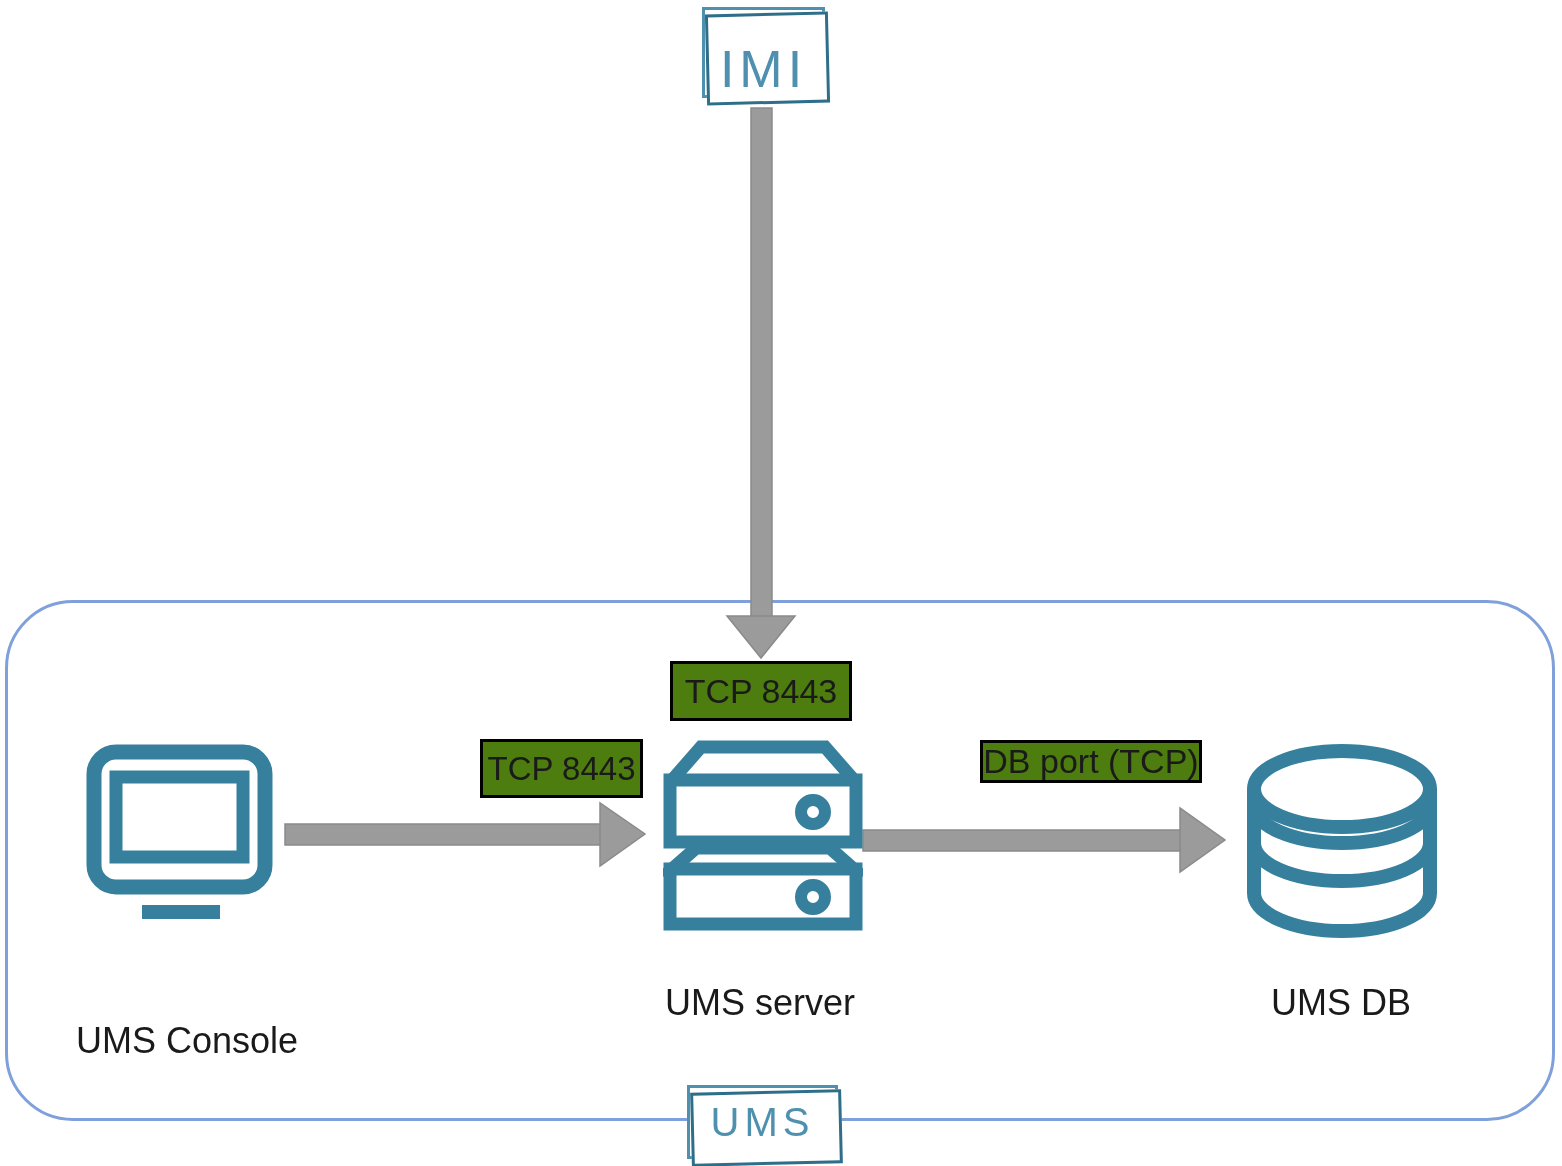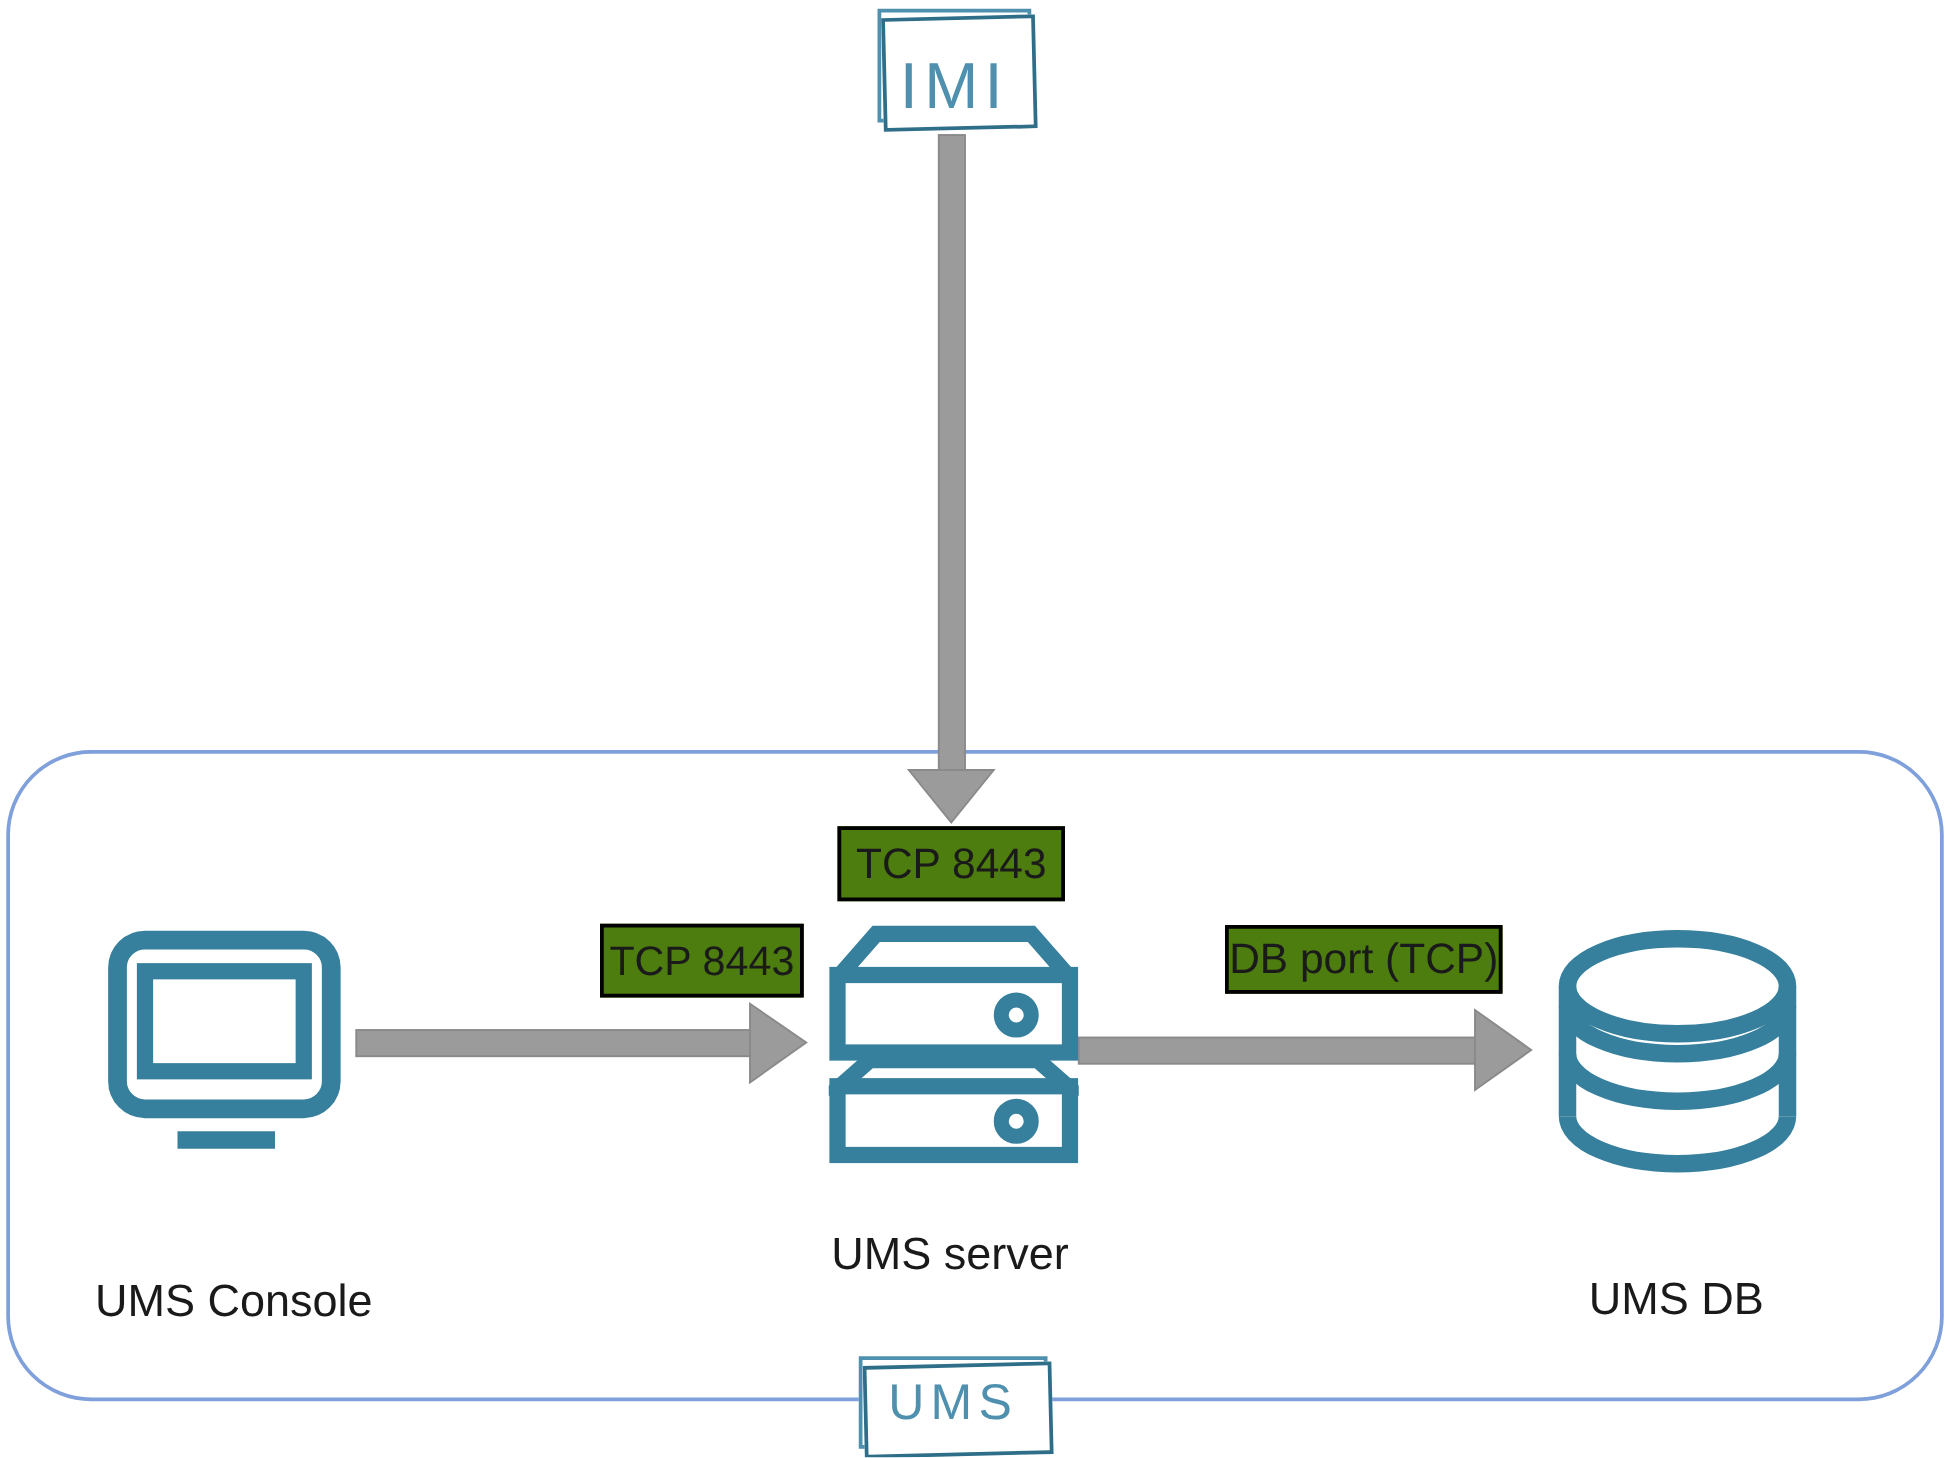--- a/index.html
+++ b/index.html
@@ -128,21 +128,21 @@
   </div>
 
   <div class="port-box" style="left:670px;top:661px;width:182px;height:60px;">
     <span>TCP 8443</span>
   </div>
 
   <div class="port-box" style="left:480px;top:739px;width:163px;height:59px;font-size:33px;">
     <span>TCP 8443</span>
   </div>
 
-  <div class="port-box" style="left:980px;top:740px;width:222px;height:55px;">
+  <div class="port-box" style="left:980px;top:740px;width:222px;height:43px;">
     <span>DB port (TCP)</span>
   </div>
 
   <svg class="icon-svg" style="left:86px;top:744px;" width="187" height="176" viewBox="0 0 187 176">
     <rect class="teal-stroke" x="8" y="8" width="171" height="135" rx="22" stroke-width="15"></rect>
     <rect class="teal-stroke" x="30" y="33" width="127" height="80" stroke-width="13"></rect>
     <rect class="teal-fill" x="56" y="161" width="78" height="14"></rect>
   </svg>
 
   <svg class="icon-svg" style="left:663px;top:739px;" width="200" height="192" viewBox="0 0 200 192">
@@ -162,19 +162,19 @@
     <ellipse class="teal-stroke" cx="96" cy="46" rx="88" ry="38" stroke-width="14"></ellipse>
     <path class="teal-stroke" d="M8 46 L8 150" stroke-width="14"></path>
     <path class="teal-stroke" d="M184 46 L184 150" stroke-width="14"></path>
     <path class="teal-stroke" d="M8 62 A88 38 0 0 0 184 62" stroke-width="14"></path>
     <path class="teal-stroke" d="M8 100 A88 38 0 0 0 184 100" stroke-width="14"></path>
     <path class="teal-stroke" d="M8 150 A88 38 0 0 0 184 150" stroke-width="14"></path>
   </svg>
 
   <div class="node-label" style="left:27px;top:1020px;">UMS Console</div>
   <div class="node-label" style="left:600px;top:982px;">UMS server</div>
-  <div class="node-label" style="left:1181px;top:982px;margin-top:36px;">UMS DB</div>
+  <div class="node-label" style="left:1181px;top:982px;">UMS DB</div>
 
   <div class="tag-box ums-box">
     <span class="tag-text">UMS</span>
   </div>
 
 </div>
 
 </body></html>

